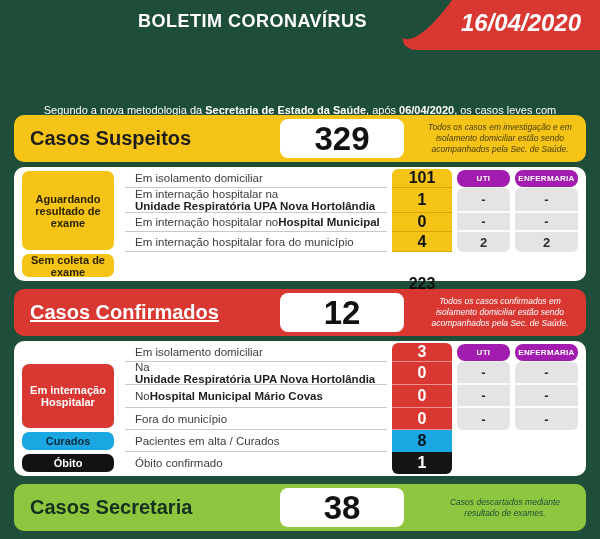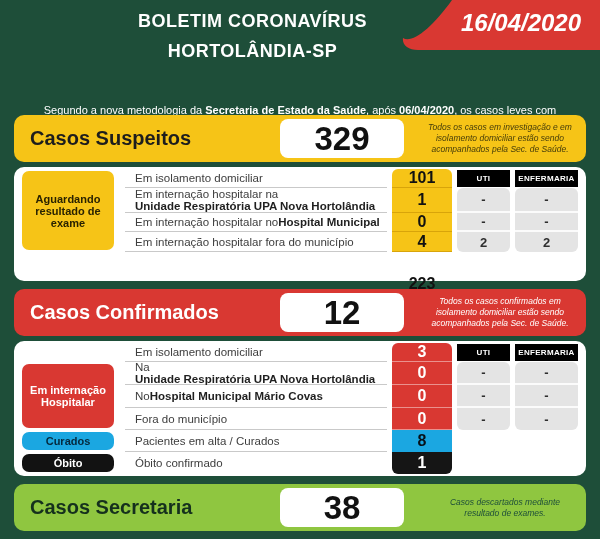--- a/index.html
+++ b/index.html
@@ -32,21 +32,21 @@
   .head-note b { font-weight:700; }
   .content { position:absolute; top:115px; left:14px; width:572px; }
 
   .bar { position:relative; height:47px; border-radius:10px; display:flex; align-items:center; }
   .bar.mt { margin-top:8px; }
   .bar.yellow { background:#F6C417; }
   .bar.red    { background:#D93832; }
   .bar.green  { background:#8FC640; }
   .bar-title { padding-left:16px; font-size:20px; font-weight:800; }
   .bar.yellow .bar-title { color:#1d1d1d; }
-  .bar.red    .bar-title { color:#ffffff; }
+  .bar.red    .bar-title { color:#ffffff;text-decoration:underline; }
   .bar.green  .bar-title { color:#15301d; }
   .total-box {
     position:absolute; left:266px; top:4px; width:124px; height:39px;
     background:#ffffff; border-radius:8px;
     display:flex; align-items:center; justify-content:center;
     font-size:33px; font-weight:800; color:#111;
   }
   .bar-note {
     position:absolute; right:8px; top:0; height:100%; width:156px;
     display:flex; align-items:center; text-align:center;
@@ -82,57 +82,59 @@
     font-weight:800; font-size:16px;
   }
   .val-yellow { background:#F6C417; color:#111; border-bottom:1.5px solid #D8A40A; }
   .val-red    { background:#D93832; color:#fff; border-bottom:1px solid rgba(255,255,255,.45); }
   .val-blue   { background:#1BA7E1; color:#07121a; }
   .val-black  { background:#151515; color:#ffffff; }
   .val-cell.first { border-top-left-radius:6px; border-top-right-radius:6px; }
   .val-cell.last  { border-bottom-left-radius:6px; border-bottom-right-radius:6px; border-bottom:none; }
   .chip-cell { display:flex; align-items:center; }
   .chip {
-    width:100%; height:17px; background:#000000; border-radius:0;
+    width:100%; height:17px; background:#a21caf; border-radius:8px;
     color:#fff; font-weight:700; font-size:8px; letter-spacing:.3px;
     display:flex; align-items:center; justify-content:center;
   }
   .gray-cell {
     background:#E4E4E4; display:flex; align-items:center; justify-content:center;
     font-weight:800; font-size:13px; color:#2e2e2e;
     border-bottom:2px solid rgba(255,255,255,.85);
   }
   .gray-cell.gfirst { border-top-left-radius:6px; border-top-right-radius:6px; }
   .gray-cell.glast  { border-bottom-left-radius:6px; border-bottom-right-radius:6px; border-bottom:none; }
 </style>
 </head>
 <body>
 
 <div class="title">
   <div>BOLETIM CORONAVÍRUS</div>
-  <div>HORTOLÂNDIA-SP</div>
 </div>
 
 <div class="date-badge">
   <div class="date-text">16/04/2020</div>
 </div>
 
 <div class="head-note"><span>Segundo a nova metodologia da </span><b>Secretaria de Estado da Saúde</b><span>, após </span><b>06/04/2020</b><span>, os casos leves com síndrome gripal, passaram a ser computados como casos em suspeitos e somados aos casos mais graves.</span></div>
 
 <div class="content">
 
   <div class="bar yellow">
     <div class="bar-title">Casos Suspeitos</div>
     <div class="total-box">329</div>
     <div class="bar-note">Todos os casos em investigação e em isolamento domiciliar estão sendo acompanhados pela Sec. de Saúde.</div>
   </div>
   <div class="panel" style="grid-template-rows: 19px 25px 19px 20px 27px;">
       <div class="group-label yellow" style="grid-row: 1 / span 4;">
         <span>Aguardando resultado de exame</span>
       </div>
+      <div class="group-label yellow" style="grid-row: 5 / span 1;">
+        <span>Sem coleta de exame</span>
+      </div>
       <div class="desc-cell" style="grid-row: 1;">
         <span>Em isolamento domiciliar</span>
       </div>
       <div class="val-cell val-yellow first" style="grid-row: 1;">101</div>
       <div class="chip-cell" style="grid-area: 1 / 4;">
         <div class="chip">UTI</div>
       </div>
       <div class="chip-cell" style="grid-area: 1 / 5;">
         <div class="chip">ENFERMARIA</div>
       </div>

